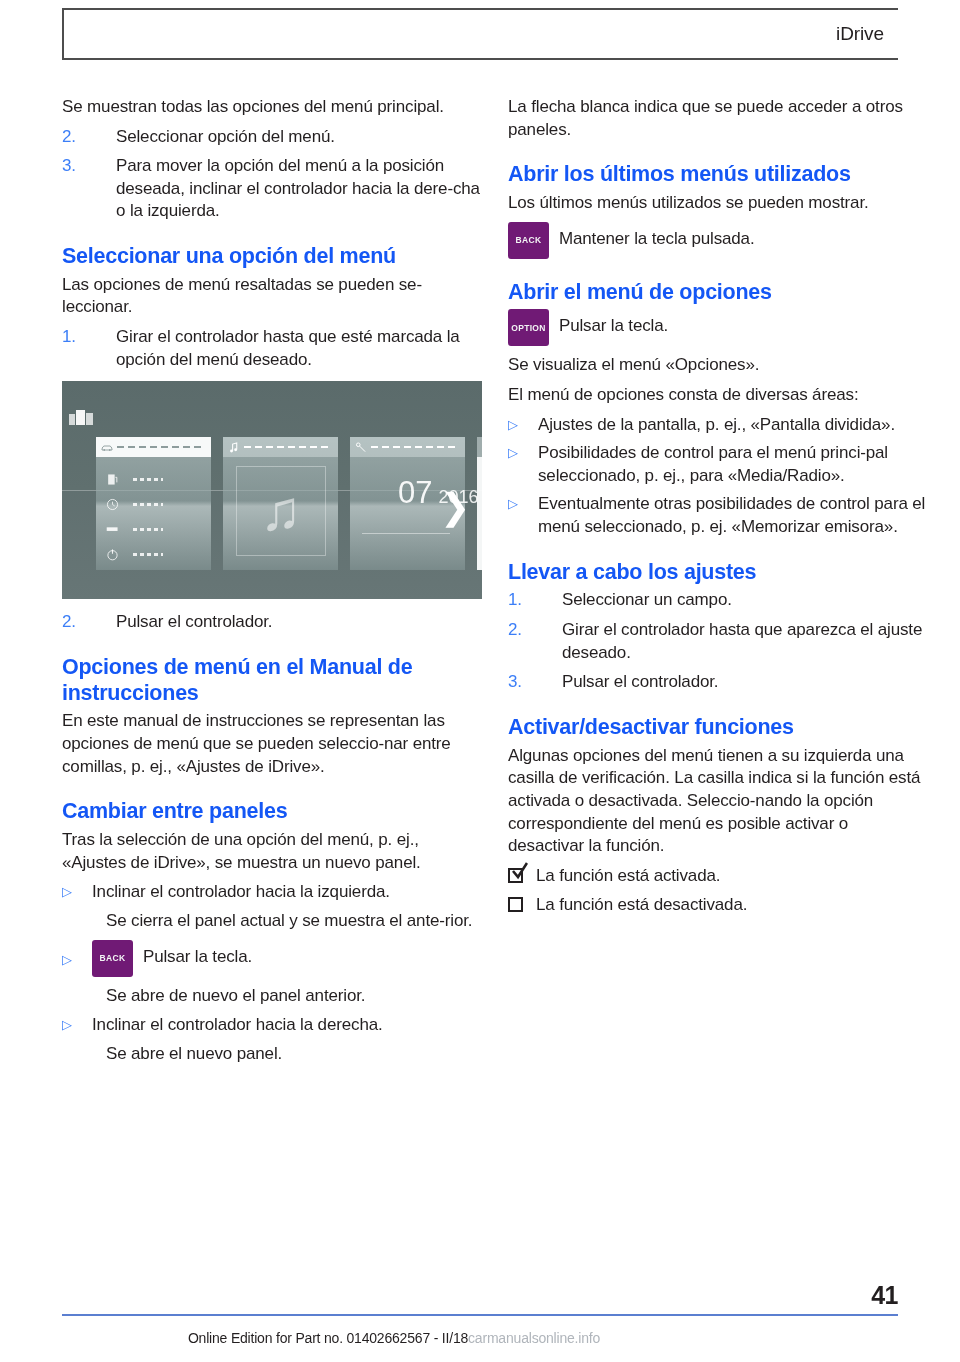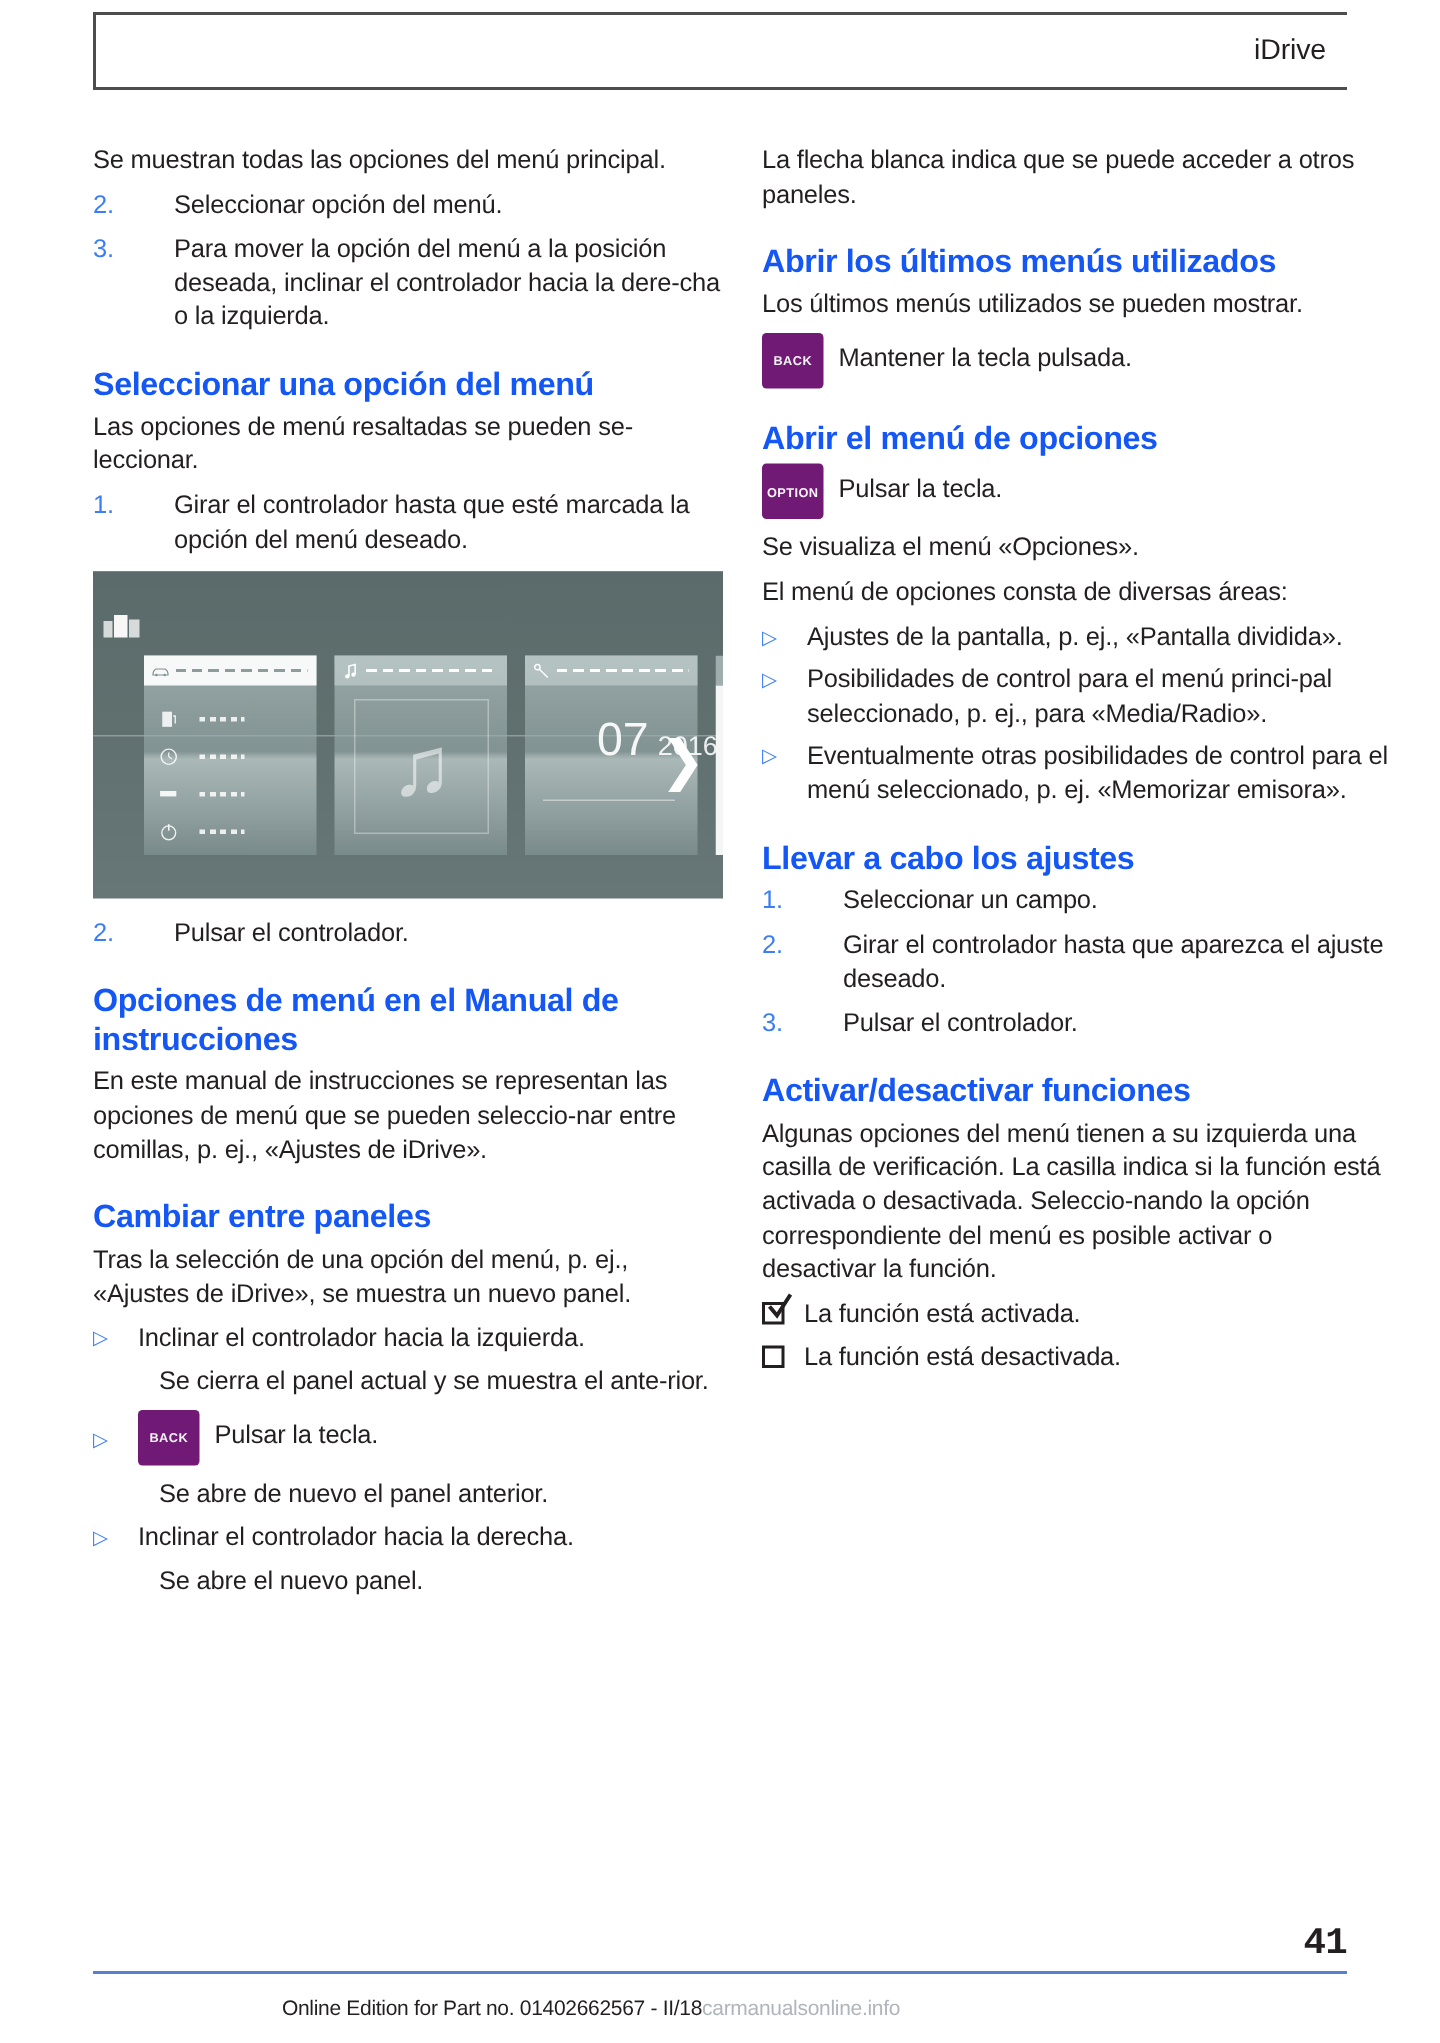--- a/index.html
+++ b/index.html
@@ -289,21 +289,20 @@
     line-height: 1;
   }
 
   
   .pagenum {
     position: absolute;
     right: 62px; bottom: 52px;
     font-size: 25px; font-weight: bold;
     color: #231f20;
     letter-spacing: -0.5px;
-    font-family: Liberation Mono, monospace;
   }
   .footrule {
     position: absolute;
     left: 62px; bottom: 46px;
     width: 836px; height: 2px;
     background: #5b7fd0;
   }
   .footline {
     position: absolute;
     left: 0; bottom: 16px;

